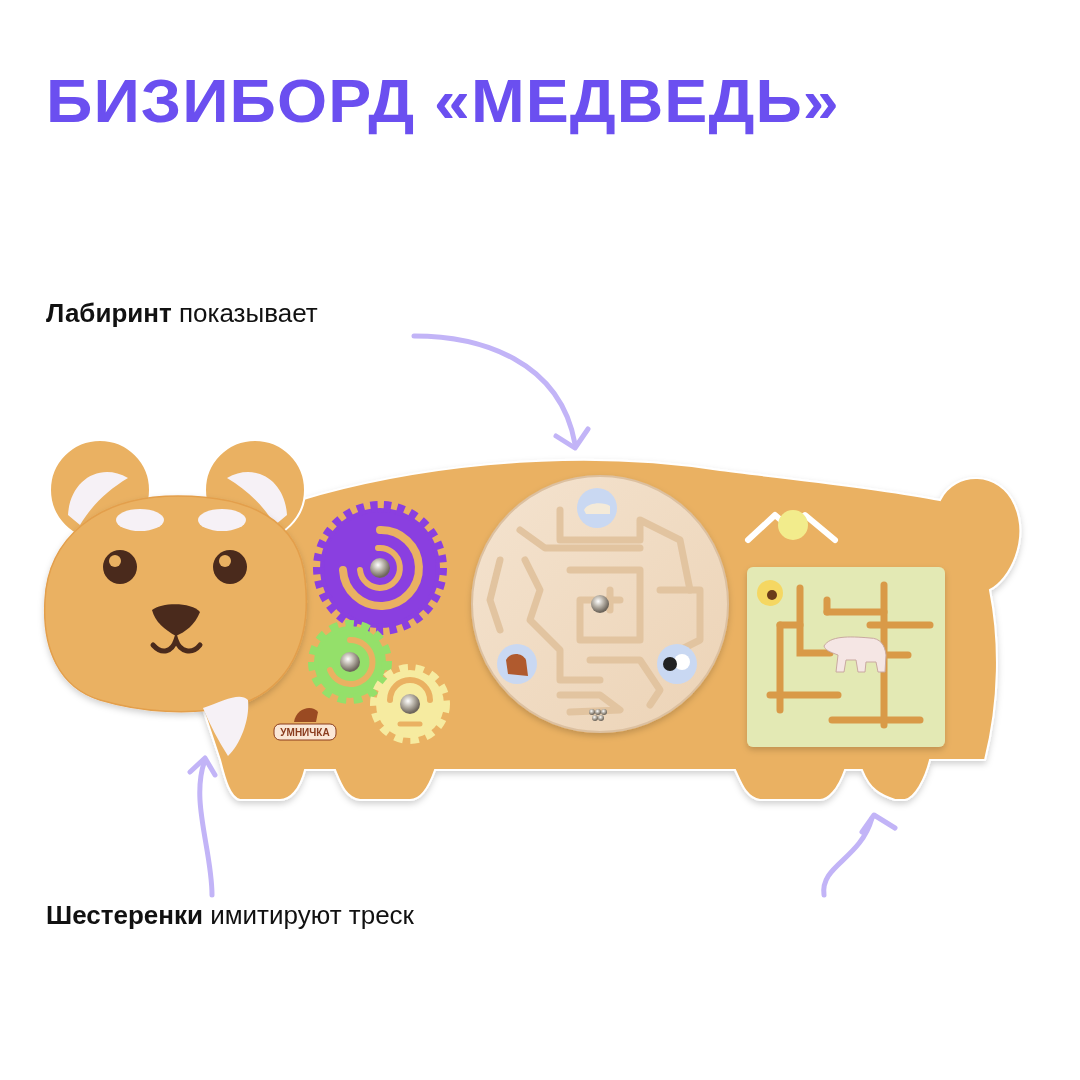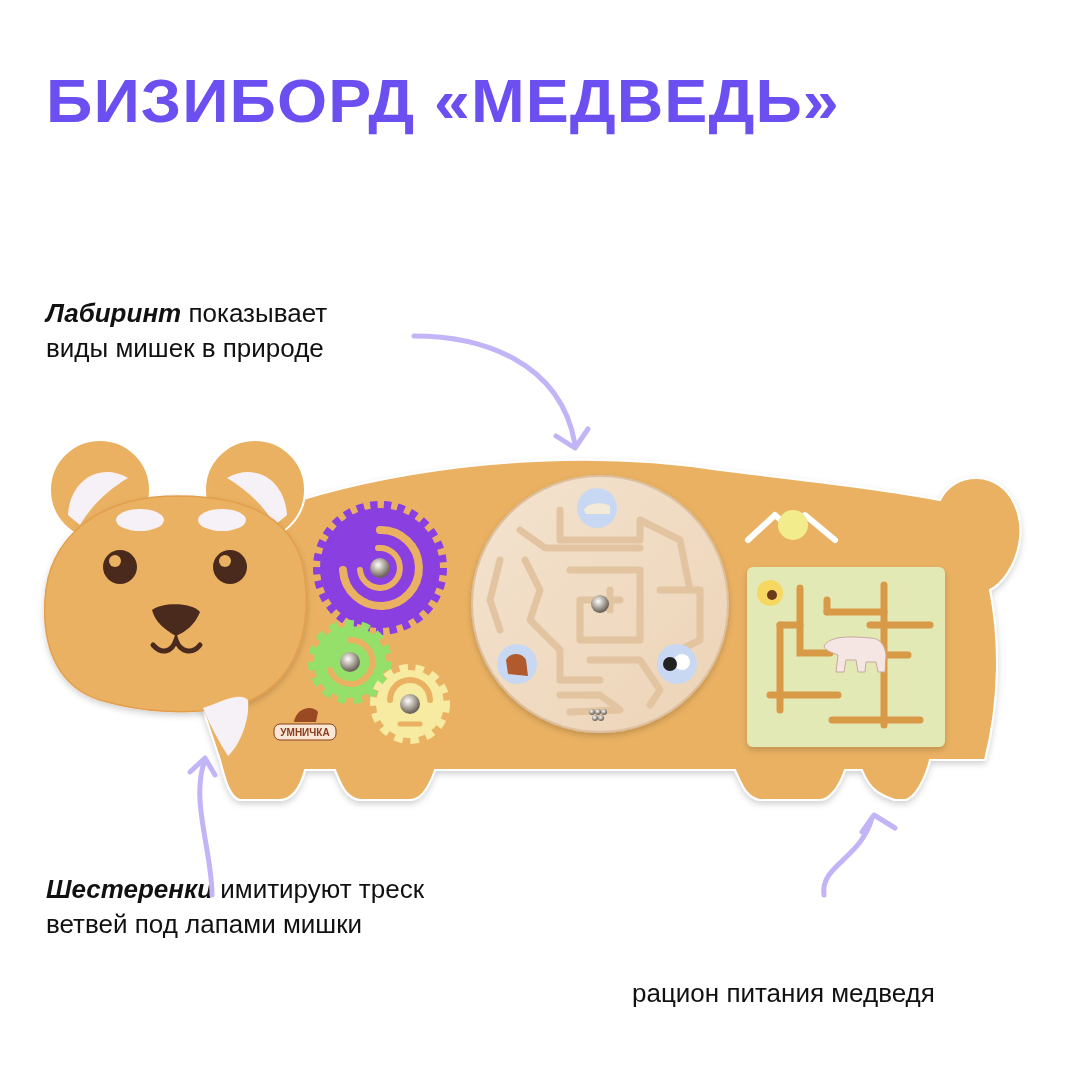--- a/index.html
+++ b/index.html
@@ -1,45 +1,42 @@
 <!DOCTYPE html>
 <html><head>
 <meta charset="utf-8">
 <style>
   html, body { margin: 0; padding: 0; }
   body { width: 1080px; height: 1080px; background: #ffffff; position: relative; overflow: hidden;
          font-family: "Liberation Sans", "DejaVu Sans", sans-serif; color: #111; }
   .title { position: absolute; left: 46px; top: 70px; font-size: 62px; font-weight: 700; color: #6b4ff0;
            letter-spacing: 1px; margin: 0; line-height: 1; transform: scaleX(1.04); transform-origin: left; }
   .caption { position: absolute; font-size: 26px; line-height: 35px; color: #111; margin: 0; }
-  .caption b { font-weight: 700; font-style: italic; }
+  .caption b { font-weight: 700; }
   .cap-top { left: 46px; top: 296px; }
-  .cap-left { left: 46px; top: 872px; }
+  .cap-left { left: 46px; top: 898px; }
   .cap-right { left: 632px; top: 906px; }
   svg.art { position: absolute; left: 0; top: 0; }
 </style>
 </head>
 <body>
 
 <h1 class="title">БИЗИБОРД «МЕДВЕДЬ»</h1>
 
 <p class="caption cap-top">
   <b>Лабиринт</b><span> показывает</span><br>
-  <span>виды мишек в природе</span>
 </p>
 
 <p class="caption cap-left">
   <b>Шестеренки</b><span> имитируют треск</span><br>
-  <span>ветвей под лапами мишки</span>
 </p>
 
 <p class="caption cap-right">
   <br>
   <br>
-  <span>рацион питания медведя</span>
 </p>
 
 <svg class="art" width="1080" height="1080" viewBox="0 0 1080 1080">
   <defs>
     <filter id="sh" x="-10%" y="-10%" width="120%" height="130%">
       <feDropShadow dx="0" dy="3" stdDeviation="3" flood-color="#000" flood-opacity="0.18"></feDropShadow>
     </filter>
     <radialGradient id="metal" cx="40%" cy="35%" r="60%">
       <stop offset="0" stop-color="#ffffff"></stop>
       <stop offset="0.5" stop-color="#b8b2a8"></stop>

